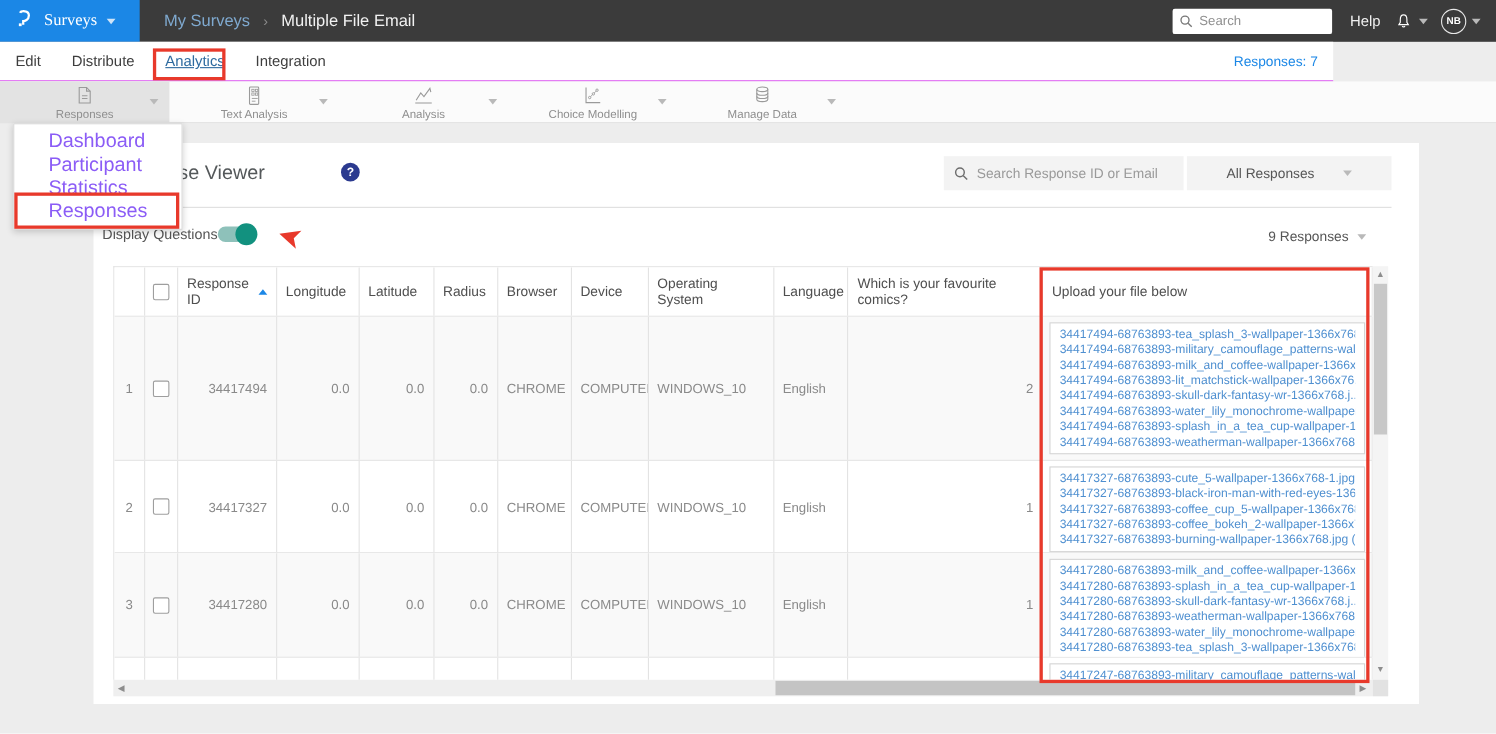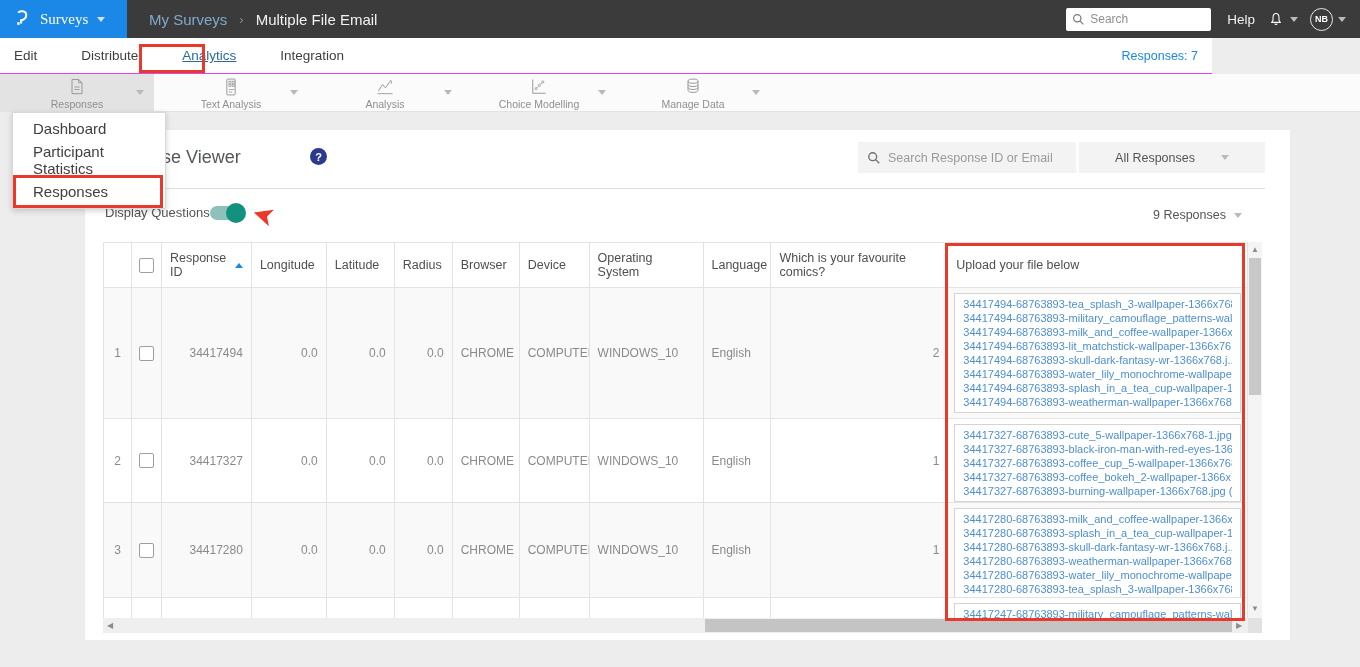--- a/index.html
+++ b/index.html
@@ -21,48 +21,48 @@
   .topbar-search::placeholder { color:#8f8f8f; }
   .search-wrap { position:relative; }
   .search-wrap svg { position:absolute; left:6px; top:5px; }
   .help-link { color:#f0f0f0; font-size:13.5px; cursor:pointer; margin-left:4px; }
   .bell-wrap { display:flex; align-items:center; gap:5px; cursor:pointer; }
   .avatar-wrap { display:flex; align-items:center; gap:5px; cursor:pointer; }
   .avatar { width:23px; height:23px; border:1.5px solid #e8e8e8; border-radius:50%; color:#fff; font-size:9px; font-weight:bold; display:flex; align-items:center; justify-content:center; }
 
   
   .subnav { position:absolute; left:0; top:38px; width:1212px; height:36px; background:#fff; border-bottom:1px solid #d946ef; display:flex; align-items:center;justify-content:flex-end; }
-  .nav-item { font-size:13.5px; color:#3e3e3e; margin-left:44px; cursor:pointer; }
+  .nav-item { font-size:13.5px; color:#3e3e3e; margin-left:28px; cursor:pointer; }
   .nav-item:first-child { margin-left:14px; }
   .nav-item.active { color:#2d6a9f; text-decoration:underline; }
   .resp-count { margin-left:auto; margin-right:14px; color:#1b87e6; font-size:12.5px;padding-left:19px; }
 
   
   .toolbar { position:absolute; left:0; top:74px; width:1360px; height:38px; background:#fbfbfb; border-bottom:1px solid #e2e2e2; display:flex; }
   .tool-group { width:154px; height:38px; position:relative; display:flex; flex-direction:column; align-items:center; justify-content:center; cursor:pointer; }
   .tool-group.active { background:#e3e3e3; }
   .tool-label { font-size:10.5px; color:#8f8f8f; margin-top:1px; }
   .tool-caret { position:absolute; right:10px; top:16px; }
 
   
   .menu { position:absolute; left:12px; top:112px; width:154px; background:#fff; border:1px solid #d8d8d8; box-shadow:0 2px 6px rgba(0,0,0,.18); z-index:50; }
-  .menu-item { height:31px; display:flex; align-items:center; padding-left:20px; font-size:15px; color:#404040; cursor:pointer; }
+  .menu-item { height:31px; display:flex; align-items:center; padding-left:31px; font-size:18px; color:#8b5cf6; cursor:pointer; }
   .menu-item:last-child { height:33px; }
 
   
   .panel { position:absolute; left:85px; top:130px; width:1205px; height:510px; background:#fff; }
   .page-title { position:absolute; left:15px; top:17px; font-size:18px; color:#54585a; }
   .help-icon { position:absolute; left:225px; top:18px; width:17px; height:17px; border-radius:50%; background:#2b3a8f; color:#fff; font-size:11px; font-weight:bold; display:flex; align-items:center; justify-content:center; cursor:pointer; }
   .resp-search-wrap { position:absolute; left:773px; top:12px; }
   .resp-search { width:218px; height:31px; background:#f3f3f3; border:none; font-size:12.5px; color:#555; padding:0 8px 0 30px; outline:none; }
   .resp-search::placeholder { color:#9a9a9a; }
   .resp-search-wrap svg { position:absolute; left:9px; top:9px; }
   .all-resp { position:absolute; left:994px; top:12px; width:186px; height:31px; background:#f3f3f3; display:flex; align-items:center; justify-content:center; gap:26px; font-size:12.5px; color:#555; cursor:pointer; }
   .divider { position:absolute; left:20px; top:58px; width:1160px; border-top:1px solid #dedede; }
-  .dq-row { position:absolute; left:20px; top:75px; display:flex; align-items:center; }
+  .dq-row { position:absolute; left:8px; top:75px; display:flex; align-items:center; }
   .dq-label { font-size:13px; color:#555; }
   .toggle { position:relative; width:34px; height:14px; background:#8ec1ba; border-radius:7px; cursor:pointer; }
   .toggle-knob { position:absolute; right:-2px; top:-3px; width:20px; height:20px; border-radius:50%; background:#12917f; }
   .nine-resp { position:absolute; left:1068px; top:78px; display:flex; align-items:center; gap:8px; font-size:12.5px; color:#555; cursor:pointer; }
 
   
   .grid { position:absolute; left:103px; top:242px; width:1145px; height:376px; overflow:hidden; border-left:1px solid #e3e3e3; border-top:1px solid #e3e3e3; background:#fff; }
   .trow { display:flex; border-bottom:1px solid #e3e3e3; }
   .cell { border-right:1px solid #e3e3e3; font-size:12px; color:#8a8a8a; display:flex; align-items:center; padding:0 8px; overflow:hidden; }
   .cell.r { justify-content:flex-end; }

